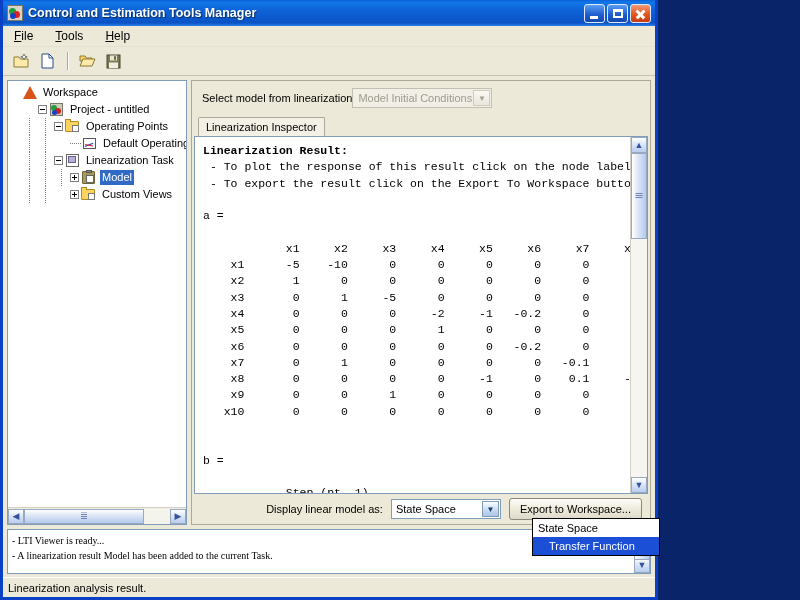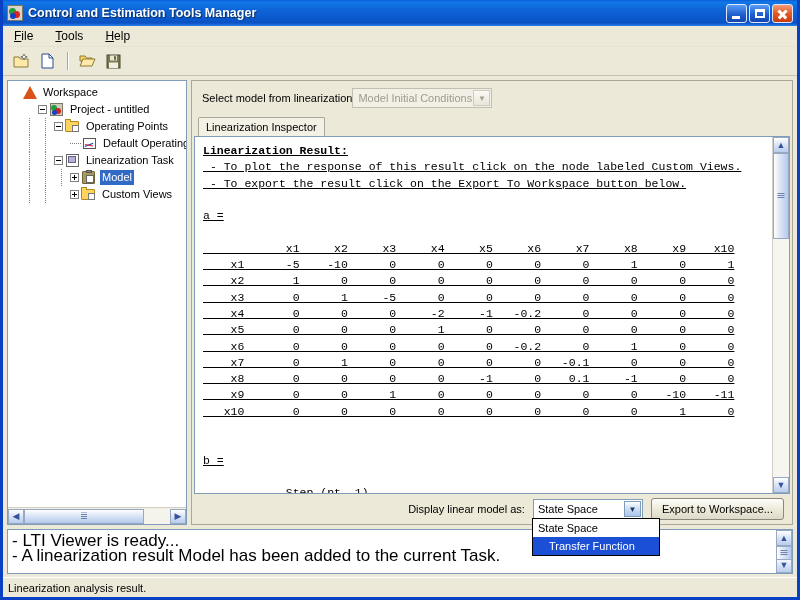--- a/index.html
+++ b/index.html
@@ -2,21 +2,21 @@
 <html><head>
 <meta charset="utf-8">
 <style>
   html,body{margin:0;padding:0;}
   body{
     width:800px;height:600px;overflow:hidden;
     font-family:"Liberation Sans",sans-serif;font-size:11px;
     background:#0a246a;
   }
   .window{
-    position:absolute;left:0;top:0;width:800px;height:600px;
+    position:absolute;left:0;top:0;width:658px;height:600px;
     box-sizing:border-box;
     border:3px solid #0a41c4;
     border-top:none;
     background:#ece9d8;
     display:flex;flex-direction:column;
   }
   
   .titlebar{
     height:26px;flex:0 0 26px;
     background:linear-gradient(to bottom,#0b5fd8 0%,#1177e8 8%,#0e63d6 40%,#0a52c4 88%,#2a7fe8 100%);
@@ -147,21 +147,21 @@
   }
   .tab.active{background:#fff;height:20px;border-top:3px solid #f0a30a;position:relative;z-index:2;}
   .tab.inactive{background:#f3f1e6;}
   .tabcontent{
     flex:1;margin:0 2px;background:#fff;border:1px solid #7f9db9;
     box-sizing:border-box;display:flex;min-height:0;position:relative;
   }
   .textarea{
     flex:1;overflow:hidden;padding:6px 0 0 8px;
     font-family:"Liberation Mono","DejaVu Sans Mono",monospace;
-    font-size:11.5px;line-height:16.3px;white-space:pre;color:#000;min-width:0;text-decoration:underline;
+    font-size:11.5px;line-height:16.3px;white-space:pre;color:#000;min-width:0;
   }
   .textarea .hdr{font-weight:bold;}
   .vscroll{
     flex:0 0 16px;width:16px;background:#f4f3ec;border-left:1px solid #d4d0c8;
     display:flex;flex-direction:column;
   }
   .vs-arrow{
     height:16px;flex:0 0 16px;
     background:linear-gradient(to bottom,#fff,#dce6f7 45%,#b9cdee);
     border:1px solid #98a8c0;box-sizing:border-box;
@@ -201,21 +201,21 @@
     box-sizing:border-box;z-index:50;
   }
   .popup div{height:18px;display:flex;align-items:center;padding-left:5px;font-size:11px;}
   .popup div.sel{background:#1a4fd6;color:#fff;padding-left:16px;}
   
   .statuswrap{flex:0 0 48px;padding:0 4px 3px 4px;box-sizing:border-box;display:flex;}
   .statuslog{
     flex:1;background:#fff;border:1px solid #7f9db9;box-sizing:border-box;
     display:flex;min-width:0;
   }
-  .statustext{flex:1;padding:3px 0 8px 4px;font-size:17px;line-height:15px;white-space:pre;overflow:hidden;}
+  .statustext{flex:1;padding:3px 0 8px 4px;font-size:10px;line-height:15px;white-space:pre;overflow:hidden;font-family:Liberation Serif, serif;}
   .sv{flex:0 0 16px;width:16px;display:flex;flex-direction:column;background:#f4f3ec;}
   .statusbar{
     flex:0 0 19px;height:19px;background:#ece9d8;border-top:1px solid #fff;
     display:flex;align-items:center;padding-left:5px;font-size:11px;
   }
 </style>
 </head>
 <body>
 
 <div class="window">

